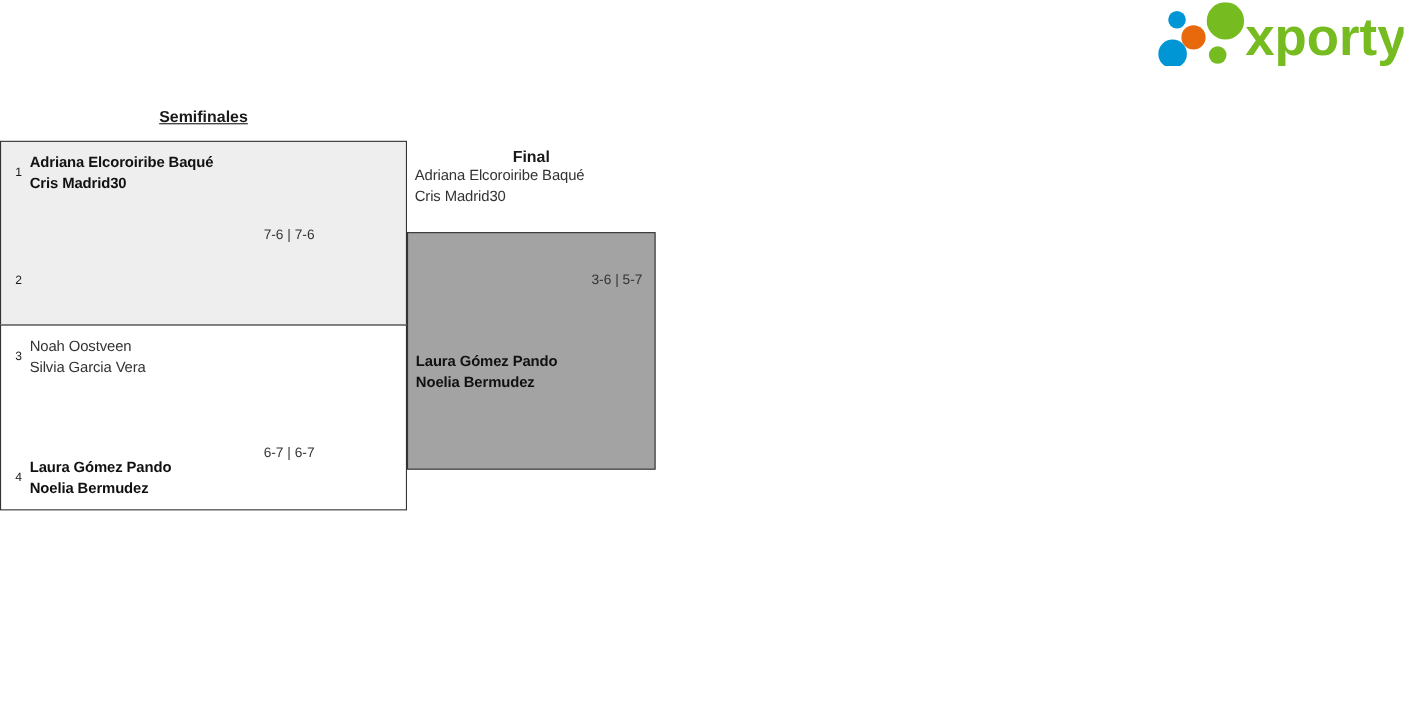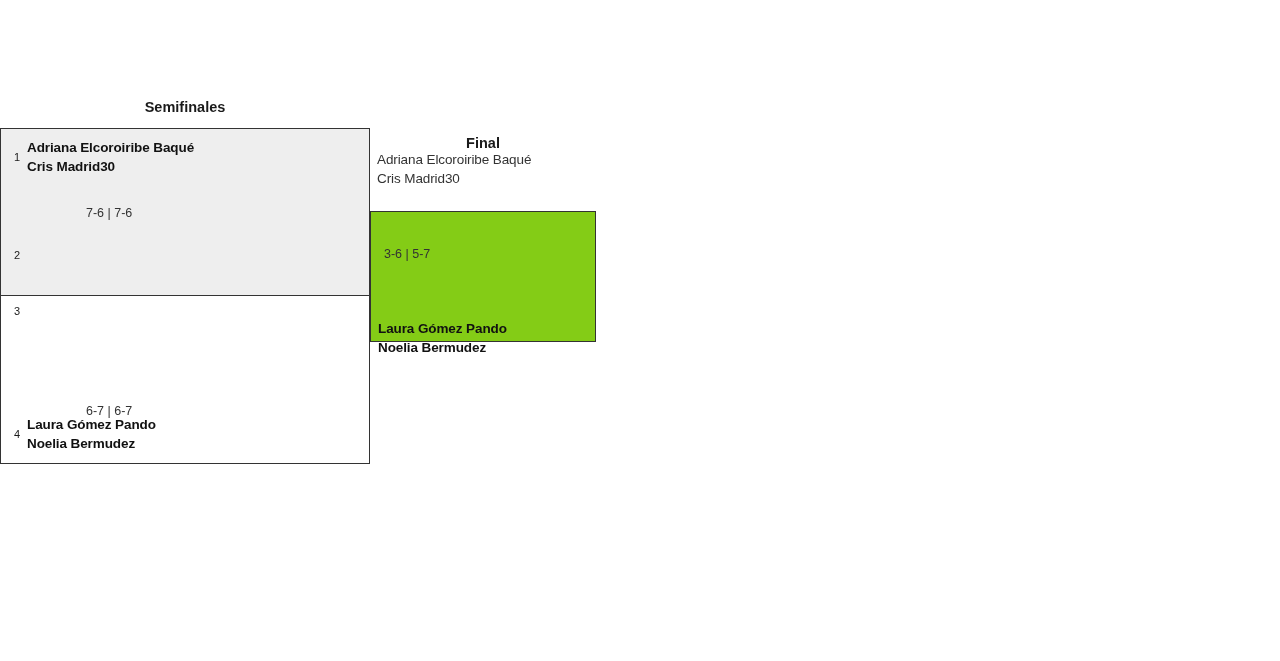--- a/index.html
+++ b/index.html
@@ -57,21 +57,21 @@
   }
 
   .round-header {
     position: absolute;
     font-size: 14.5px;
     font-weight: bold;
     color: #1a1a1a;
     text-align: center;
     line-height: 18px;
   }
-  #round-header-semifinals { left: 85px;  top: 98px; width: 200px; }
+  #round-header-semifinals { left: 85px;  top: 98px; width: 200px; text-decoration: underline; }
   #round-header-final      { left: 383px; top: 98px; width: 200px; margin-top: 36px; }
 
   .match-box {
     position: absolute;
     box-sizing: border-box;
     border: 1px solid #333333;
   }
 
   #match-sf1 {
     left: 0px;
@@ -84,22 +84,22 @@
     left: 0px;
     top: 295px;
     width: 370px;
     height: 169px;
     background: #ffffff;
   }
   #match-final {
     left: 370px;
     top: 211px;
     width: 226px;
-    height: 131px;
-    background: #84cc16;
+    height: 216px;
+    background: #a3a3a3;
   }
 
   .team {
     position: absolute;
     display: flex;
     align-items: center;
   }
   .seed {
     width: 20px;
     flex: 0 0 20px;
@@ -121,21 +121,21 @@
   .team-names.loser {
     font-weight: normal;
     color: #333333;
   }
 
   .score {
     position: absolute;
     font-size: 12.5px;
     line-height: 16px;
     color: #333333;
-    text-align: left;
+    text-align: right;
   }
 
   
   #team-sf1-top    { left: 6px;  top: 9px;  }
   #team-sf1-bottom { left: 6px;  top: 120px; }
   #score-sf1       { left: 85px; top: 76px; width: 200px; }
 
   
   #team-sf2-top    { left: 6px;  top: 9px;  }
   #team-sf2-bottom { left: 6px;  top: 119px; }
@@ -154,20 +154,32 @@
     left: 13px;
     top: 34px;
     width: 200px;
   }
 </style>
 </head>
 <body>
 
 <div id="page-header">
 
+  <div id="brand-logo">
+    <svg width="226" height="58" viewBox="0 0 226 58" xmlns="http://www.w3.org/2000/svg">
+
+      <circle cx="20" cy="16" r="8" fill="#0096d6"></circle>
+      <circle cx="64" cy="17" r="17" fill="#76bc21"></circle>
+      <circle cx="35" cy="32" r="11" fill="#e8690b"></circle>
+      <circle cx="16" cy="47" r="13" fill="#0096d6"></circle>
+      <circle cx="57" cy="48" r="8" fill="#76bc21"></circle>
+
+      <text x="82" y="48" font-family="Liberation Sans, sans-serif" font-size="48" font-weight="bold" fill="#76bc21">xporty</text>
+    </svg>
+  </div>
 </div>
 
 <div id="bracket">
 
   <div class="round-header" id="round-header-semifinals">Semifinales</div>
 
   <div class="round-header" id="round-header-final">Final</div>
 
   <div class="match-box" id="match-sf1">
     <div class="team" id="team-sf1-top">
@@ -179,20 +191,22 @@
     <div class="score" id="score-sf1">7-6 | 7-6</div>
 
     <div class="team" id="team-sf1-bottom">
       <span class="seed">2</span>
     </div>
   </div>
 
   <div class="match-box" id="match-sf2">
     <div class="team" id="team-sf2-top">
       <span class="seed">3</span>
+      <span class="team-names loser">Noah Oostveen
+Silvia Garcia Vera</span>
     </div>
 
     <div class="score" id="score-sf2">6-7 | 6-7</div>
 
     <div class="team" id="team-sf2-bottom">
       <span class="seed">4</span>
       <span class="team-names winner">Laura Gómez Pando
 Noelia Bermudez</span>
     </div>
   </div>

